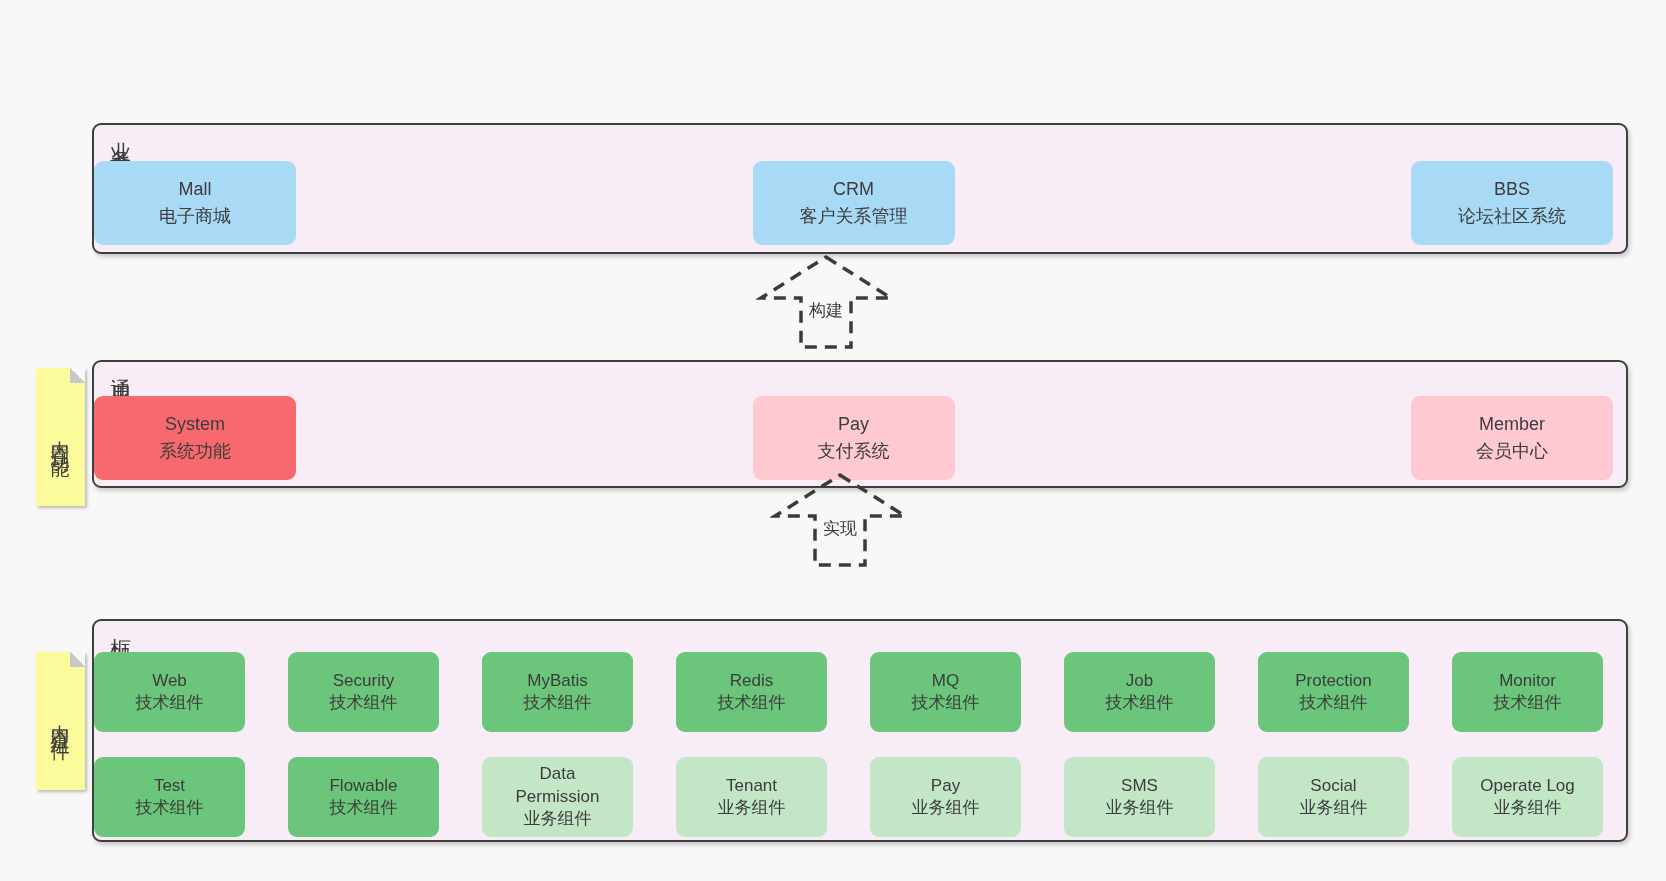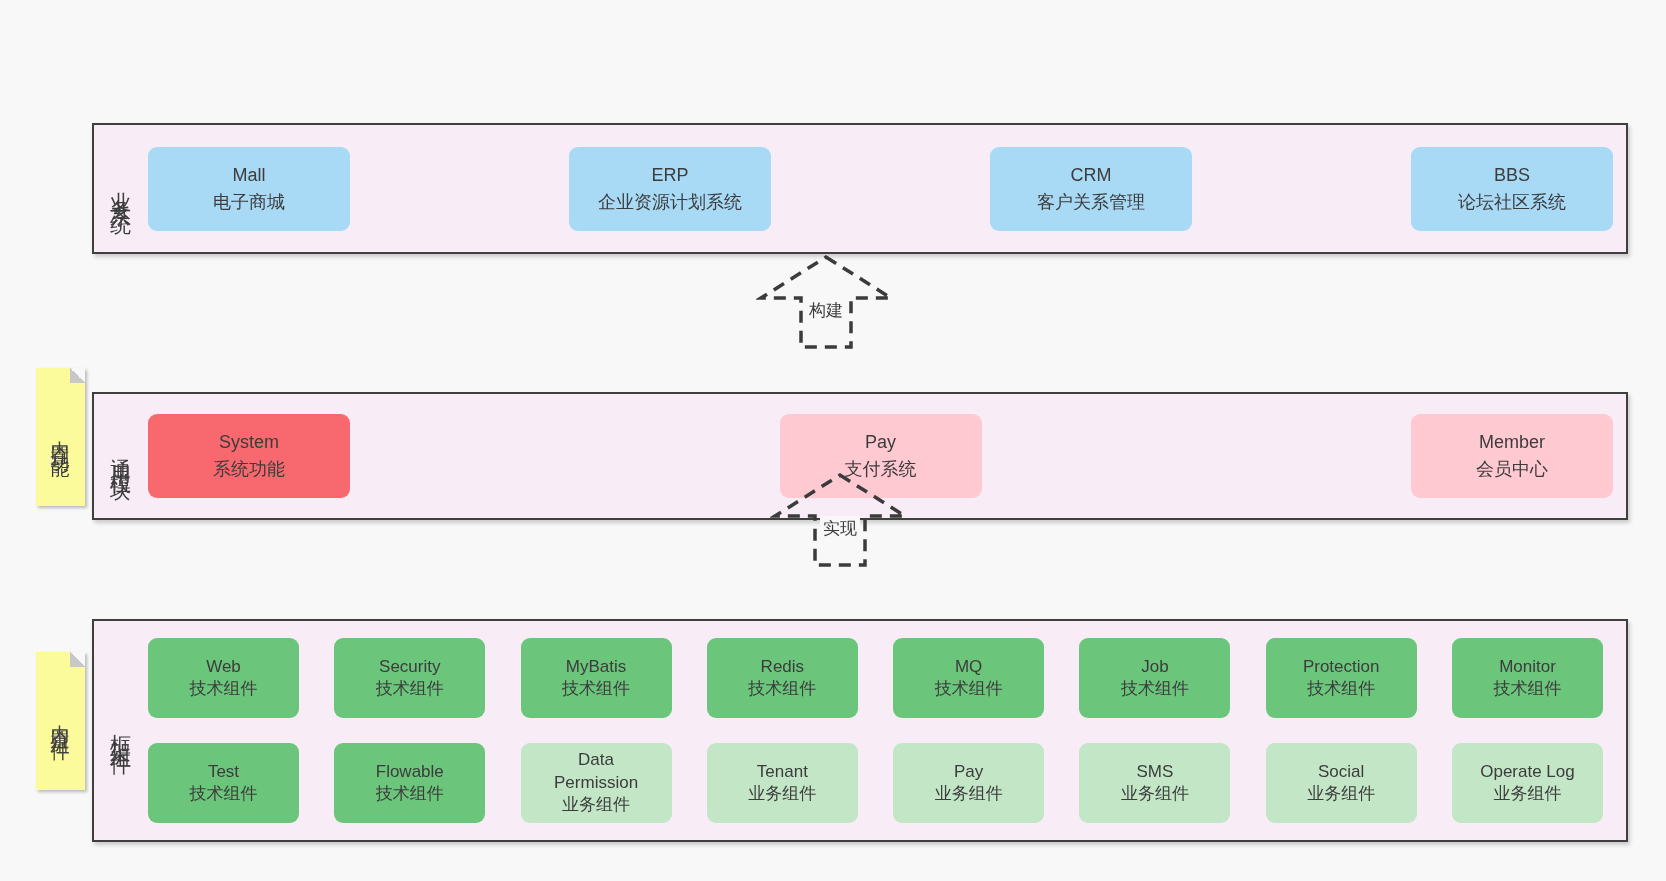--- a/index.html
+++ b/index.html
@@ -6,26 +6,27 @@
   .canvas{
     position:relative;width:1666px;height:881px;overflow:hidden;
     background:var(--pagebg,#f8f8f8);
     font-family:"Liberation Sans","DejaVu Sans",sans-serif;
     color:var(--ink,#3c3c3c);
   }
   .panel{
     position:absolute;left:92px;width:1536px;box-sizing:border-box;
     background:var(--panelbg,#f8edf6);
     border:2px solid var(--line,#3f3f3f);
-    border-radius:0;
+    border-radius:9px;
     box-shadow:2px 3px 4px rgba(0,0,0,.18);
     display:flex;
+    flex-direction:column;
   }
   .panel-top{top:123px;height:131px;}
-  .panel-mid{top:392px;height:128px;}
+  .panel-mid{top:360px;height:128px;}
   .panel-bot{top:619px;height:223px;}
   .v-label{width:54px;flex:none;display:flex;align-items:center;justify-content:center;}
   .v-label span{
     writing-mode:vertical-rl;text-orientation:upright;
     font-size:21px;letter-spacing:7px;line-height:1;
   }
   .content{flex:1;display:flex;align-items:center;justify-content:space-between;padding-right:13px;}
   .rows8{flex:1;display:flex;flex-direction:column;justify-content:center;gap:25px;padding-right:23px;}
   .row8{display:flex;justify-content:space-between;}
   .box{
@@ -70,24 +71,20 @@
   <section class="panel panel-top">
     <div class="v-label">
       <span>业务系统</span>
     </div>
     <div class="content">
         <div class="box v-blue">
           <span class="en">Mall</span>
           <span class="cn">电子商城</span>
         </div>
         <div class="box v-blue">
-          <span class="en">ERP</span>
-          <span class="cn">企业资源计划系统</span>
-        </div>
-        <div class="box v-blue">
           <span class="en">CRM</span>
           <span class="cn">客户关系管理</span>
         </div>
         <div class="box v-blue">
           <span class="en">BBS</span>
           <span class="cn">论坛社区系统</span>
         </div>
       </div>
   </section>
 

